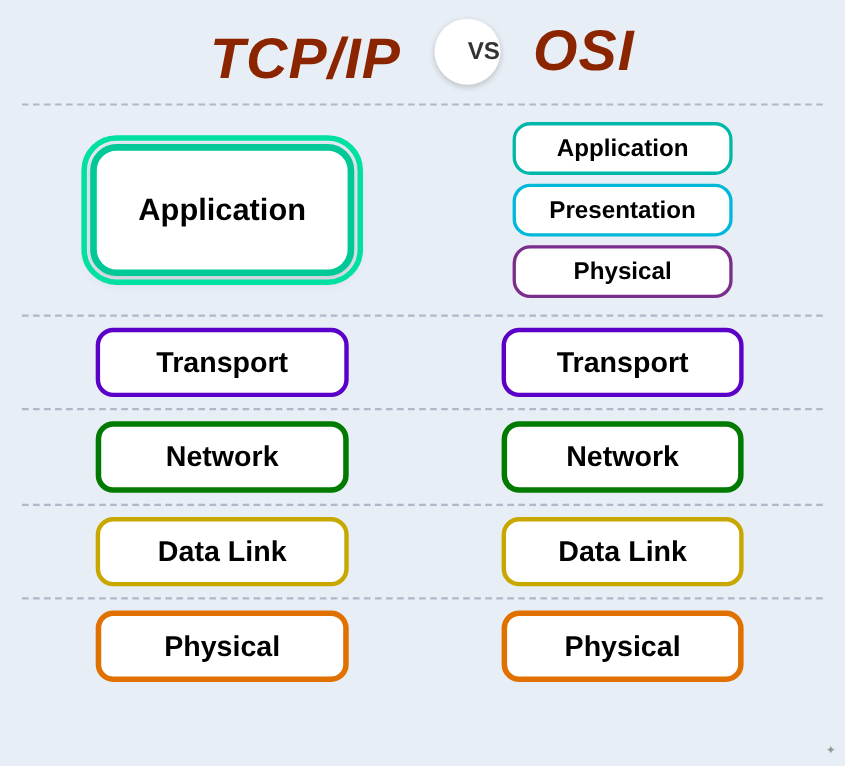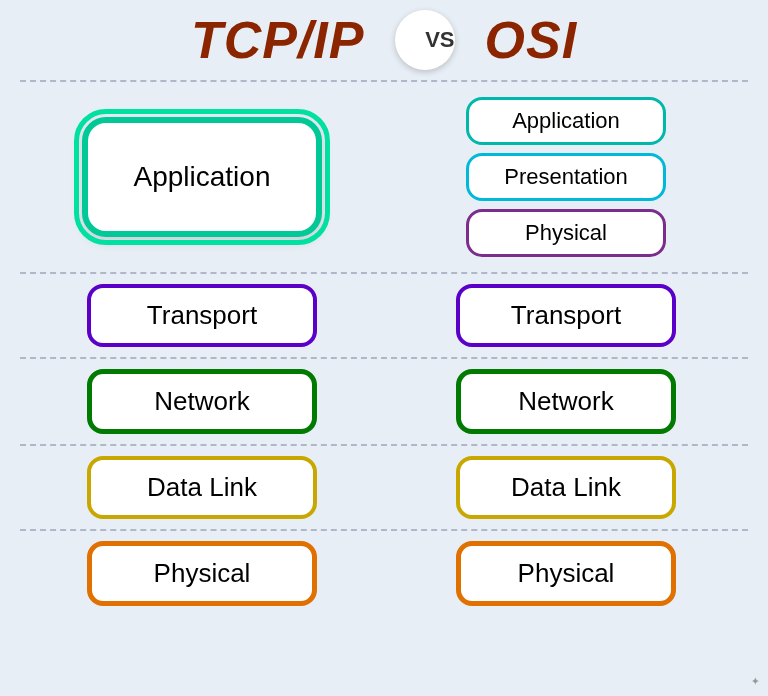--- a/index.html
+++ b/index.html
@@ -32,20 +32,21 @@
       margin-bottom: 10px;
       gap: 0;
     }
 
     .header-tcpip {
       color: #8B2500;
       font-size: 52px;
       font-weight: 900;
       font-style: italic;
       letter-spacing: 1px;
+      margin-top: 14px;
     }
 
     .header-vs {
       background: white;
       border-radius: 50%;
       width: 60px;
       height: 60px;
       display: flex;
       align-items: center;
       justify-content: flex-end;
@@ -62,21 +63,21 @@
       font-weight: 900;
       font-style: italic;
       letter-spacing: 1px;
     }
 
     
     .pill {
       border-radius: 16px;
       padding: 10px 22px;
       font-size: 26px;
-      font-weight: 400;
+      font-weight: 700;
       display: inline-flex;
       align-items: center;
       justify-content: center;
       background: white;
       min-width: 200px;
       text-align: center;
     }
 
     
     .pill-tcpip-app {

